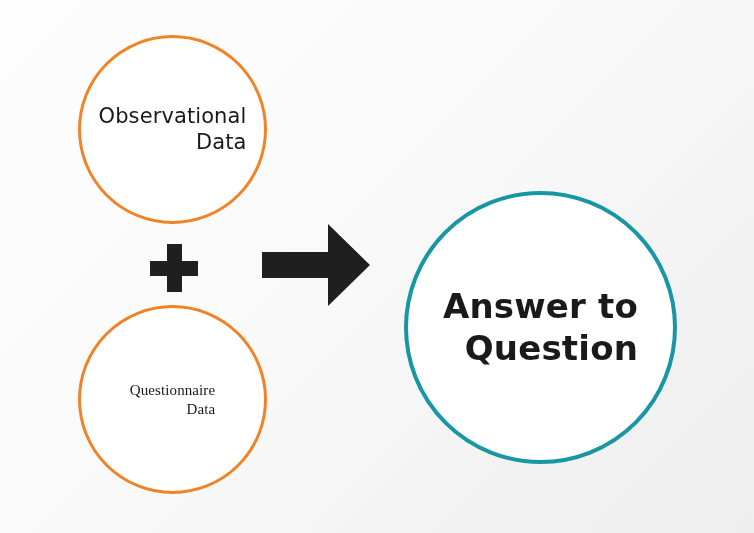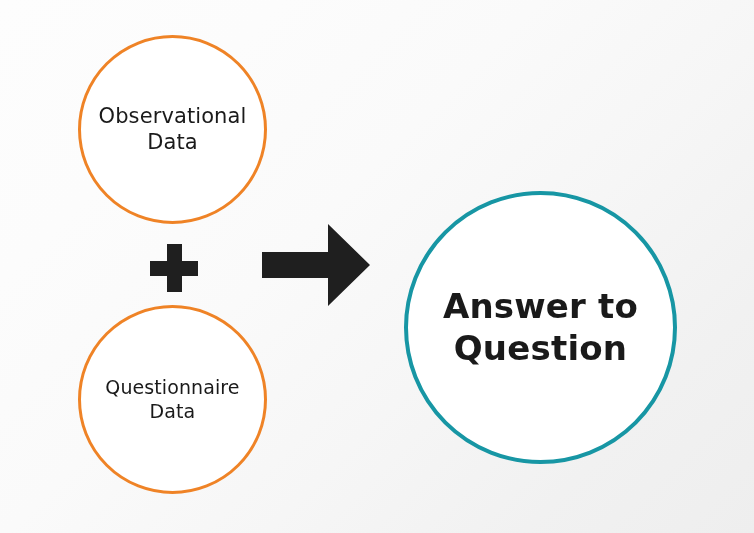--- a/index.html
+++ b/index.html
@@ -29,21 +29,21 @@
 
   
   .node-circle {
     position: absolute;
     box-sizing: border-box;
     border-radius: 50%;
     background: #ffffff;
     display: flex;
     align-items: center;
     justify-content: center;
-    text-align: center;
+    text-align: right;
   }
 
   .node-circle .node-label {
     display: block;
     line-height: 1.22;
     color: #1a1a1a;
     white-space: pre-line;
     letter-spacing: 0.1px;
   }
 
@@ -60,22 +60,23 @@
   }
 
   #circle-questionnaire {
     left: 78px;
     top: 305px;
     width: 189px;
     height: 189px;
     border: 3px solid #ef8326;
   }
   #circle-questionnaire .node-label {
-    font-size: 19px;
+    font-size: 15px;
     font-weight: 400;
+    font-family: Liberation Serif, serif;
   }
 
   #circle-answer {
     left: 404px;
     top: 191px;
     width: 273px;
     height: 273px;
     border: 4px solid #1796a4;
   }
   #circle-answer .node-label {

